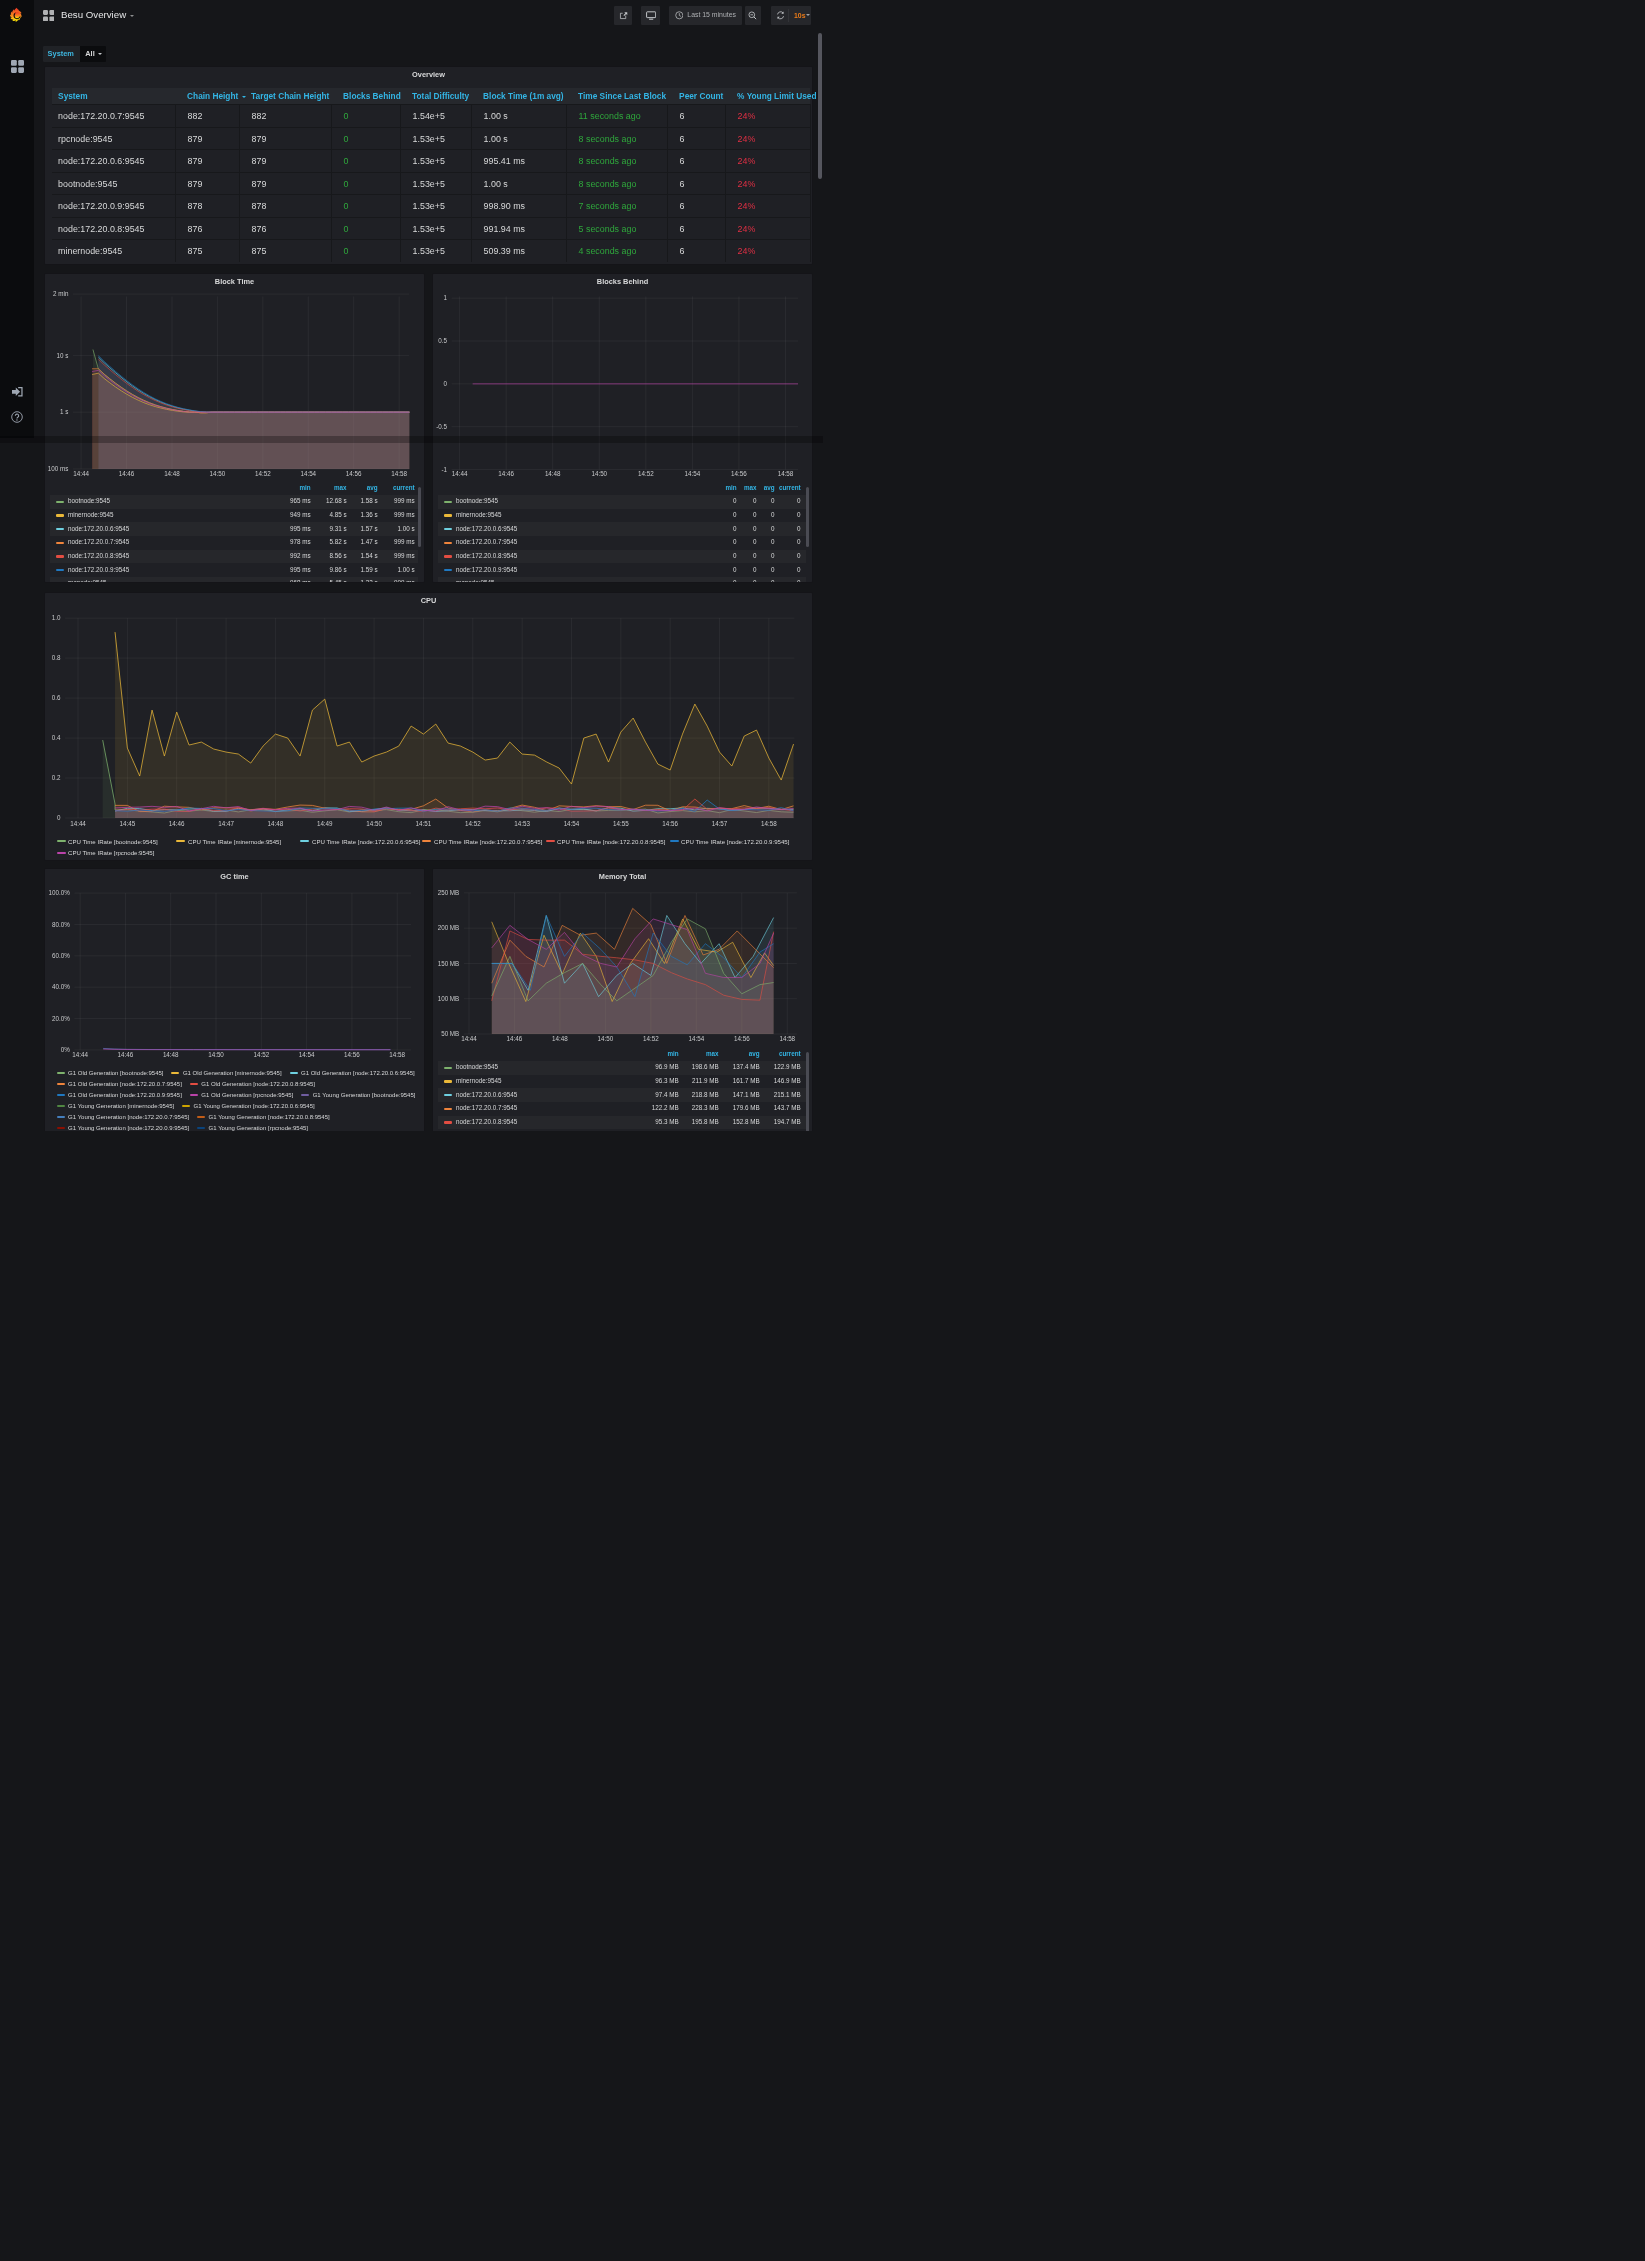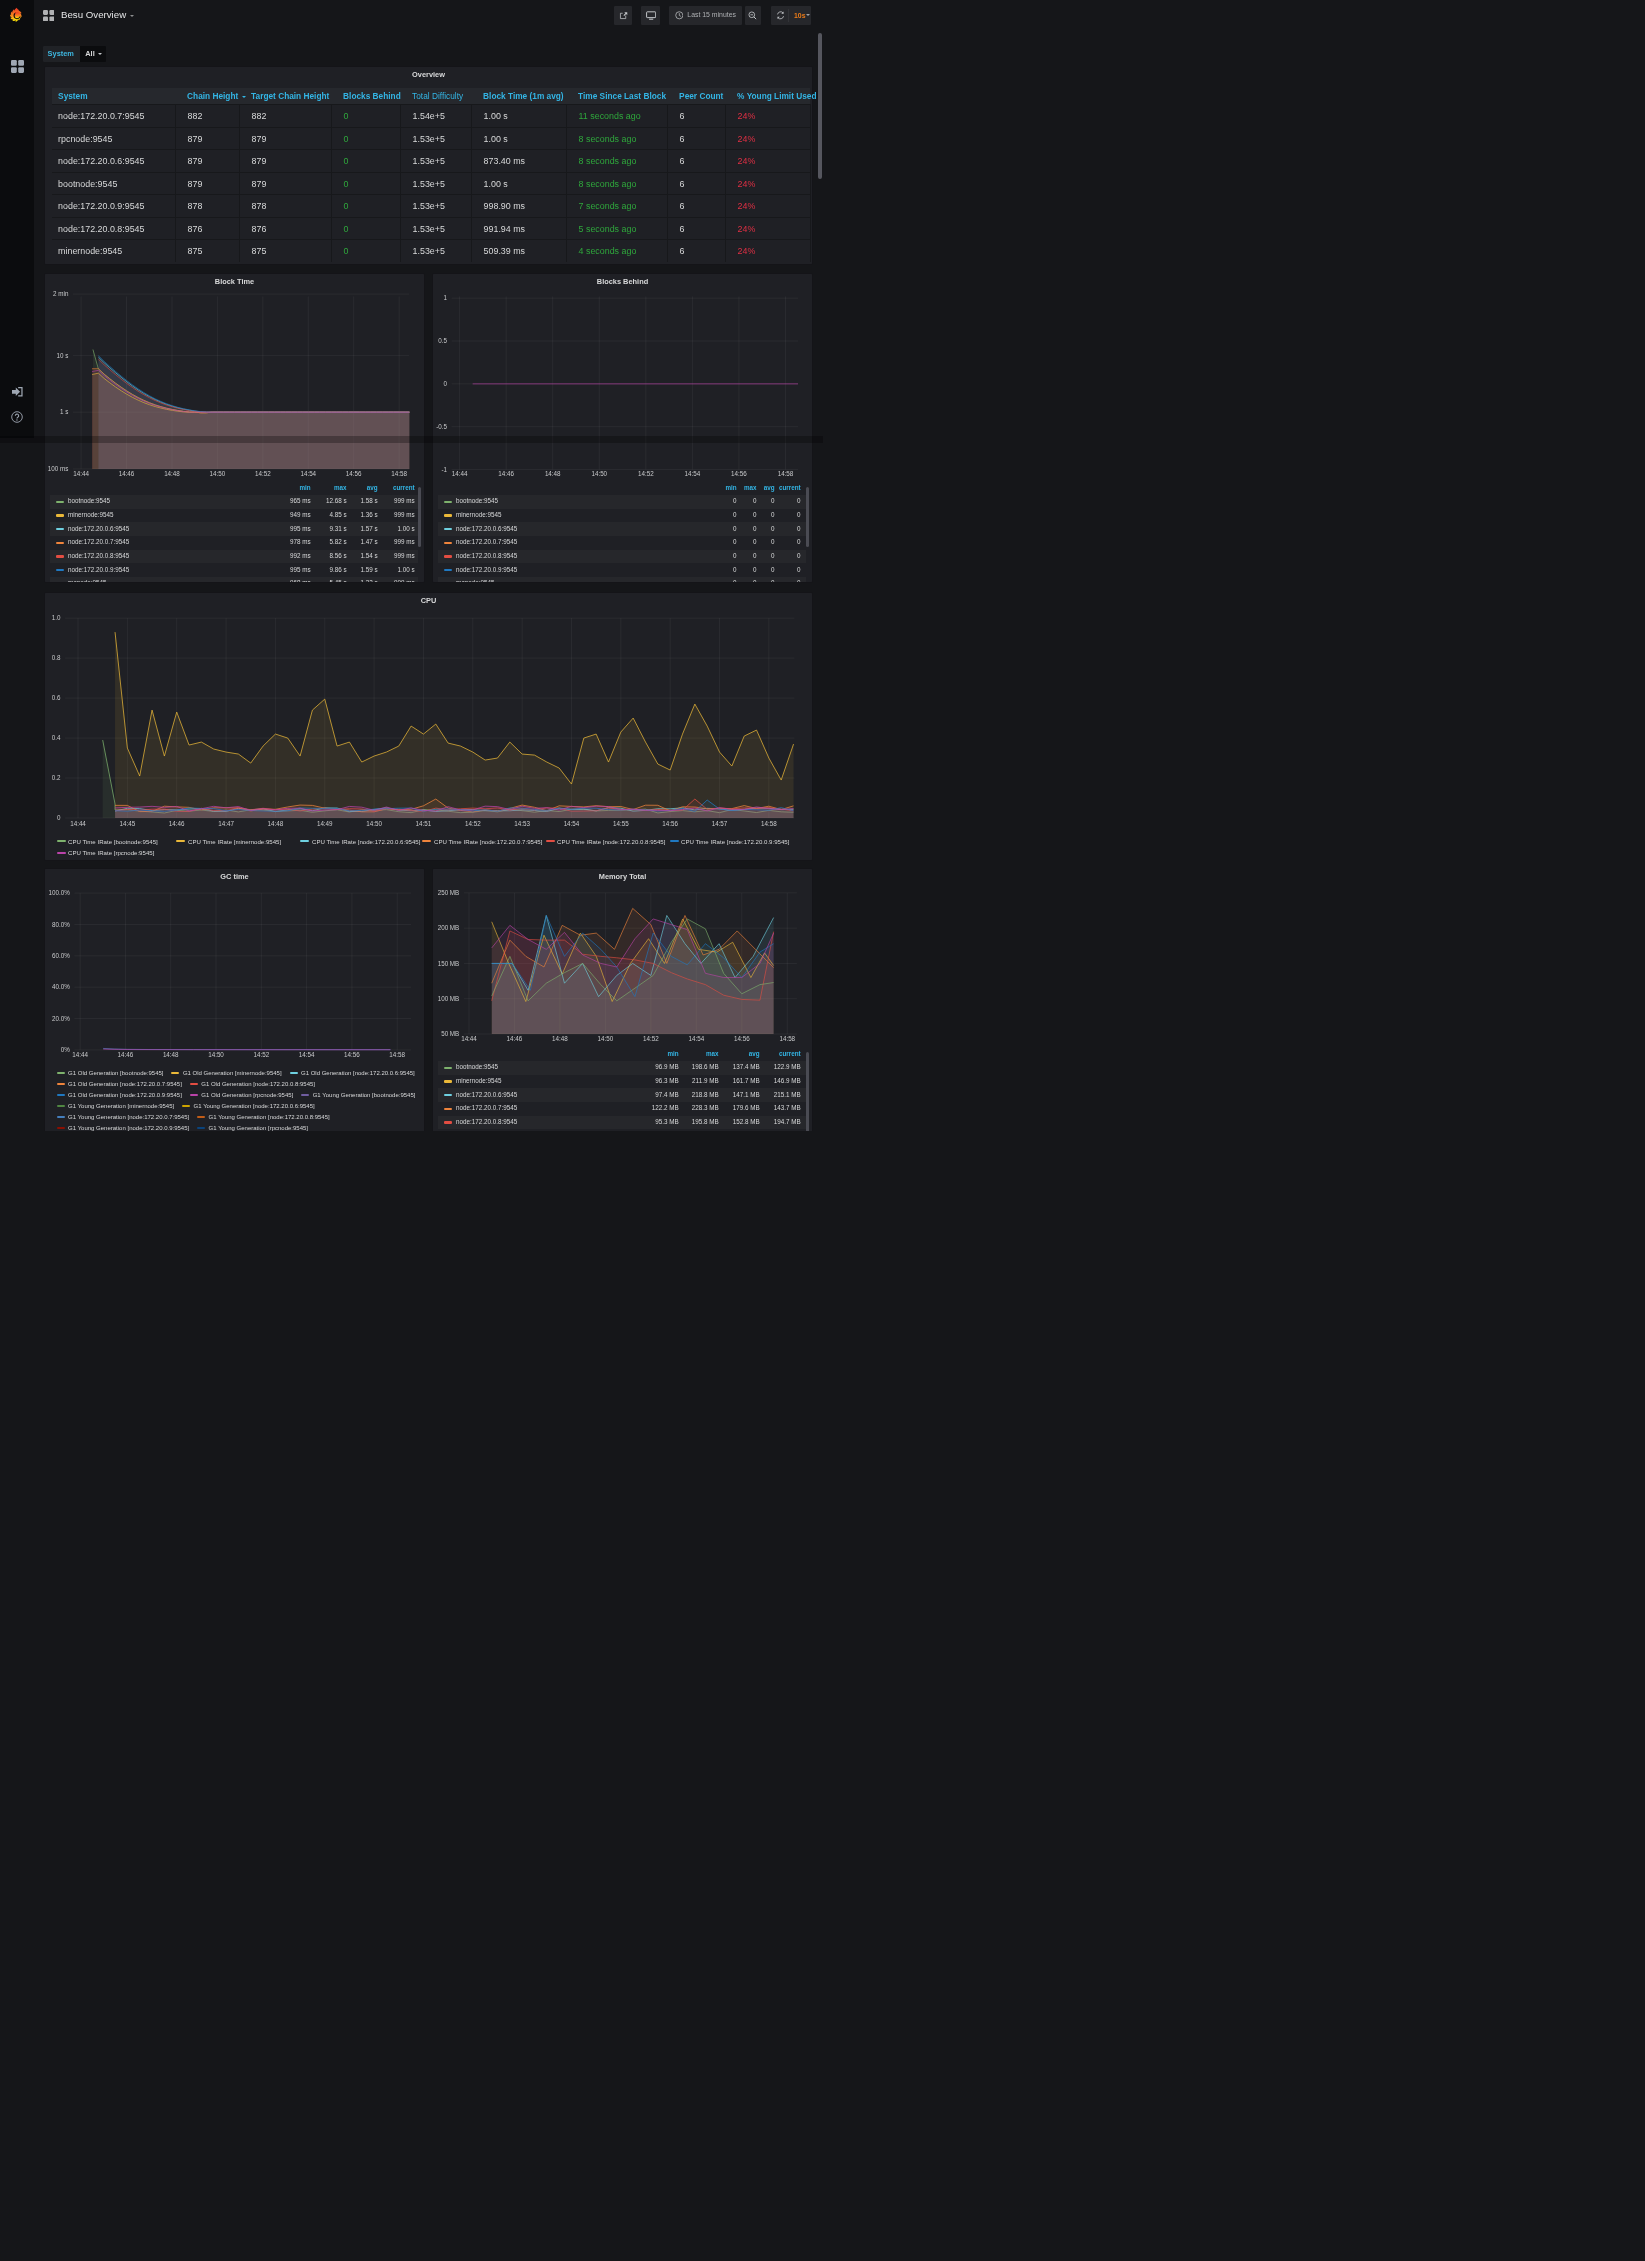--- a/index.html
+++ b/index.html
@@ -96,21 +96,21 @@
         <col style="width:101px">
         <col style="width:58px">
         <col style="width:85px">
       </colgroup>
       <tbody>
         <tr style="background:#26282d">
           <td style="height:16.6px;color:#33b5e5;font-weight:bold;font-size:8.3px;padding-left:6px;white-space:nowrap">System</td>
           <td style="height:16.6px;color:#33b5e5;font-weight:bold;font-size:8.3px;padding-left:12px;white-space:nowrap">Chain Height <span style="display:inline-block;width:0;height:0;border-left:2.6px solid transparent;border-right:2.6px solid transparent;border-top:2.9px solid #33b5e5;margin-left:1.1px;vertical-align:1.1px"></span></td>
           <td style="height:16.6px;color:#33b5e5;font-weight:bold;font-size:8.3px;padding-left:12px;white-space:nowrap">Target Chain Height</td>
           <td style="height:16.6px;color:#33b5e5;font-weight:bold;font-size:8.3px;padding-left:12px;white-space:nowrap">Blocks Behind</td>
-          <td style="height:16.6px;color:#33b5e5;font-weight:normal;font-size:8.3px;padding-left:12px;white-space:nowrap">Total Difficulty</td>
+          <td style="height:16.6px;color:#33b5e5;font-weight:bold;font-size:8.3px;padding-left:12px;white-space:nowrap">Total Difficulty</td>
           <td style="height:16.6px;color:#33b5e5;font-weight:bold;font-size:8.3px;padding-left:12px;white-space:nowrap">Block Time (1m avg)</td>
           <td style="height:16.6px;color:#33b5e5;font-weight:bold;font-size:8.3px;padding-left:12px;white-space:nowrap">Time Since Last Block</td>
           <td style="height:16.6px;color:#33b5e5;font-weight:bold;font-size:8.3px;padding-left:12px;white-space:nowrap">Peer Count</td>
           <td style="height:16.6px;color:#33b5e5;font-weight:bold;font-size:8.3px;padding-left:12px;white-space:nowrap">% Young Limit Used</td>
         </tr>
         <tr>
           <td style="height:22.5px;color:#d8d9da;padding-left:6px;border-top:1.1px solid #17181b;border-right:1.1px solid #17181b;white-space:nowrap">node:172.20.0.7:9545</td>
           <td style="height:22.5px;color:#d8d9da;padding-left:12px;border-top:1.1px solid #17181b;border-right:1.1px solid #17181b;white-space:nowrap">882</td>
           <td style="height:22.5px;color:#d8d9da;padding-left:12px;border-top:1.1px solid #17181b;border-right:1.1px solid #17181b;white-space:nowrap">882</td>
           <td style="height:22.5px;color:#2fa73c;padding-left:12px;border-top:1.1px solid #17181b;border-right:1.1px solid #17181b;white-space:nowrap">0</td>
@@ -130,21 +130,21 @@
           <td style="height:22.5px;color:#2fa73c;padding-left:12px;border-top:1.1px solid #17181b;border-right:1.1px solid #17181b;white-space:nowrap">8 seconds ago</td>
           <td style="height:22.5px;color:#d8d9da;padding-left:12px;border-top:1.1px solid #17181b;border-right:1.1px solid #17181b;white-space:nowrap">6</td>
           <td style="height:22.5px;color:#e02f44;padding-left:12px;border-top:1.1px solid #17181b;border-right:1.1px solid #17181b;white-space:nowrap">24%</td>
         </tr>
         <tr>
           <td style="height:22.5px;color:#d8d9da;padding-left:6px;border-top:1.1px solid #17181b;border-right:1.1px solid #17181b;white-space:nowrap">node:172.20.0.6:9545</td>
           <td style="height:22.5px;color:#d8d9da;padding-left:12px;border-top:1.1px solid #17181b;border-right:1.1px solid #17181b;white-space:nowrap">879</td>
           <td style="height:22.5px;color:#d8d9da;padding-left:12px;border-top:1.1px solid #17181b;border-right:1.1px solid #17181b;white-space:nowrap">879</td>
           <td style="height:22.5px;color:#2fa73c;padding-left:12px;border-top:1.1px solid #17181b;border-right:1.1px solid #17181b;white-space:nowrap">0</td>
           <td style="height:22.5px;color:#d8d9da;padding-left:12px;border-top:1.1px solid #17181b;border-right:1.1px solid #17181b;white-space:nowrap">1.53e+5</td>
-          <td style="height:22.5px;color:#d8d9da;padding-left:12px;border-top:1.1px solid #17181b;border-right:1.1px solid #17181b;white-space:nowrap">873.40 ms</td>
+          <td style="height:22.5px;color:#d8d9da;padding-left:12px;border-top:1.1px solid #17181b;border-right:1.1px solid #17181b;white-space:nowrap">995.41 ms</td>
           <td style="height:22.5px;color:#2fa73c;padding-left:12px;border-top:1.1px solid #17181b;border-right:1.1px solid #17181b;white-space:nowrap">8 seconds ago</td>
           <td style="height:22.5px;color:#d8d9da;padding-left:12px;border-top:1.1px solid #17181b;border-right:1.1px solid #17181b;white-space:nowrap">6</td>
           <td style="height:22.5px;color:#e02f44;padding-left:12px;border-top:1.1px solid #17181b;border-right:1.1px solid #17181b;white-space:nowrap">24%</td>
         </tr>
         <tr>
           <td style="height:22.5px;color:#d8d9da;padding-left:6px;border-top:1.1px solid #17181b;border-right:1.1px solid #17181b;white-space:nowrap">bootnode:9545</td>
           <td style="height:22.5px;color:#d8d9da;padding-left:12px;border-top:1.1px solid #17181b;border-right:1.1px solid #17181b;white-space:nowrap">879</td>
           <td style="height:22.5px;color:#d8d9da;padding-left:12px;border-top:1.1px solid #17181b;border-right:1.1px solid #17181b;white-space:nowrap">879</td>
           <td style="height:22.5px;color:#2fa73c;padding-left:12px;border-top:1.1px solid #17181b;border-right:1.1px solid #17181b;white-space:nowrap">0</td>
           <td style="height:22.5px;color:#d8d9da;padding-left:12px;border-top:1.1px solid #17181b;border-right:1.1px solid #17181b;white-space:nowrap">1.53e+5</td>

